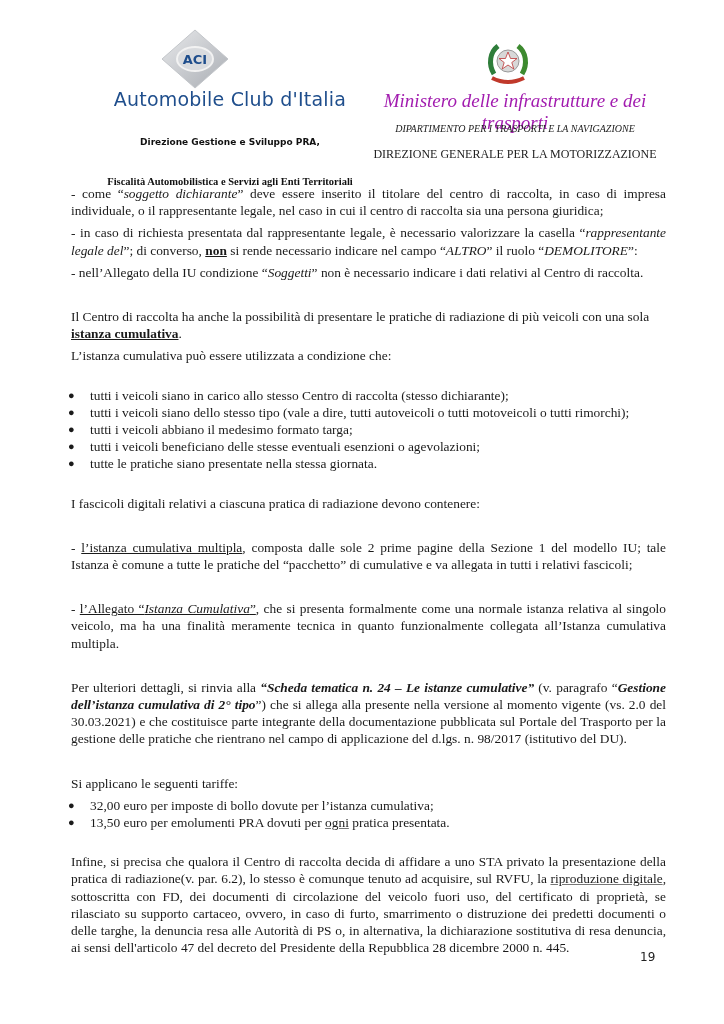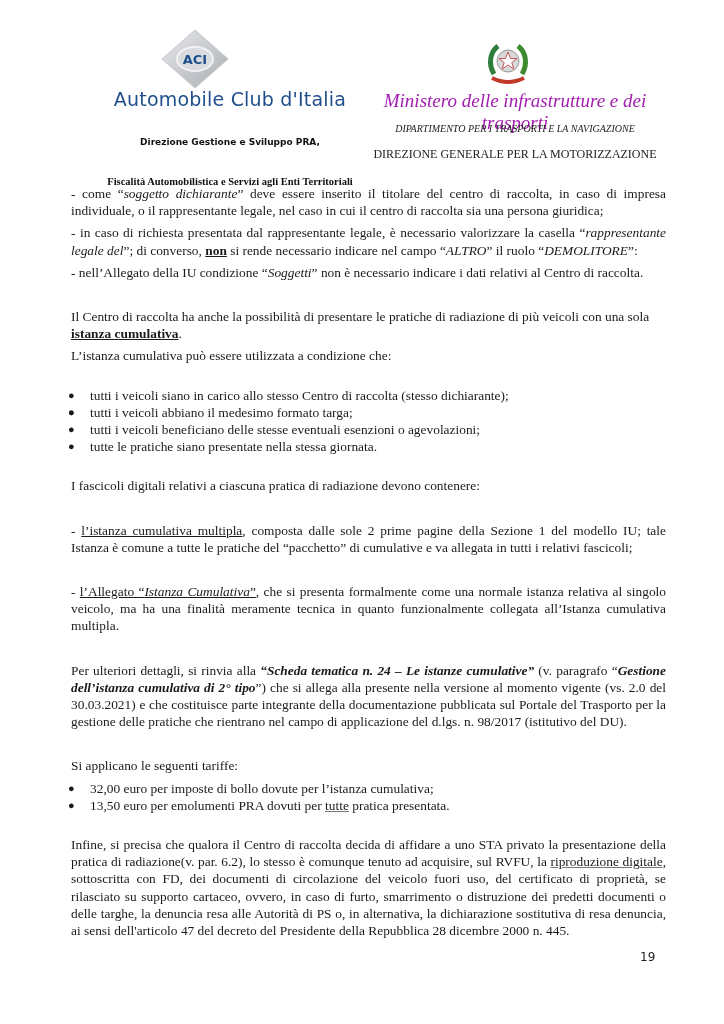--- a/index.html
+++ b/index.html
@@ -63,21 +63,21 @@
 
   <div class="gap"></div>
 
   <p style="text-align:left"><span>Il Centro di raccolta ha anche la possibilità di presentare le pratiche di radiazione di più veicoli con una sola </span><span class="b u">istanza cumulativa</span><span>.</span></p>
   <p>L’istanza cumulativa può essere utilizzata a condizione che:</p>
 
   <div class="gap"></div>
 
   <ul class="bullets">
     <li><span class="dot">●</span><span>tutti i veicoli siano in carico allo stesso Centro di raccolta (stesso dichiarante);</span></li>
-    <li><span class="dot">●</span></li>
+    <li><span class="dot">●</span><span>tutti i veicoli siano dello stesso tipo (vale a dire, tutti autoveicoli o tutti motoveicoli o tutti rimorchi);</span></li>
     <li><span class="dot">●</span><span>tutti i veicoli abbiano il medesimo formato targa;</span></li>
     <li><span class="dot">●</span><span>tutti i veicoli beneficiano delle stesse eventuali esenzioni o agevolazioni;</span></li>
     <li><span class="dot">●</span><span>tutte le pratiche siano presentate nella stessa giornata.</span></li>
   </ul>
 
   <div class="gap"></div>
 
   <p>I fascicoli digitali relativi a ciascuna pratica di radiazione devono contenere:</p>
 
   <div class="gap"></div>
@@ -90,21 +90,21 @@
 
   <div class="gap"></div>
 
   <p><span>Per ulteriori dettagli, si rinvia alla </span><span class="b i">“Scheda tematica n. 24 – Le istanze cumulative”</span><span> (v. paragrafo “</span><span class="b i">Gestione dell’istanza cumulativa di 2° tipo</span><span>”) che si allega alla presente nella versione al momento vigente (vs. 2.0 del 30.03.2021) e che costituisce parte integrante della documentazione pubblicata sul Portale del Trasporto per la gestione delle pratiche che rientrano nel campo di applicazione del d.lgs. n. 98/2017 (istitutivo del DU).</span></p>
 
   <div class="gap"></div>
 
   <p>Si applicano le seguenti tariffe:</p>
   <ul class="bullets">
     <li><span class="dot">●</span><span>32,00 euro per imposte di bollo dovute per l’istanza cumulativa;</span></li>
-    <li><span class="dot">●</span><span>13,50 euro per emolumenti PRA dovuti per </span><span class="ud">tutte</span><span> pratica presentata.</span></li>
+    <li><span class="dot">●</span><span>13,50 euro per emolumenti PRA dovuti per </span><span class="ud">ogni</span><span> pratica presentata.</span></li>
   </ul>
 
   <div class="gap"></div>
 
   <p><span>Infine, si precisa che qualora il Centro di raccolta decida di affidare a uno STA privato la presentazione della pratica di radiazione(v. par. 6.2), lo stesso è comunque tenuto ad acquisire, sul RVFU, la </span><span class="ud">riproduzione digitale</span><span>, sottoscritta con FD, dei documenti di circolazione del veicolo fuori uso, del certificato di proprietà, se rilasciato su supporto cartaceo, ovvero, in caso di furto, smarrimento o distruzione dei predetti documenti o delle targhe, la denuncia resa alle Autorità di PS o, in alternativa, la dichiarazione sostitutiva di resa denuncia, ai sensi dell'articolo 47 del decreto del Presidente della Repubblica 28 dicembre 2000 n. 445.</span></p>
 </div>
 
 <div class="page-num">19</div>
 
 </body></html>

